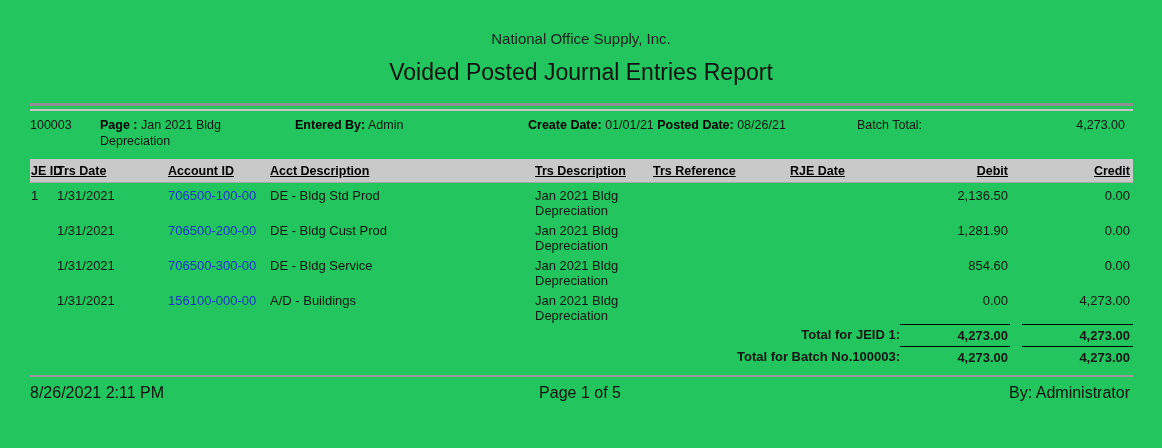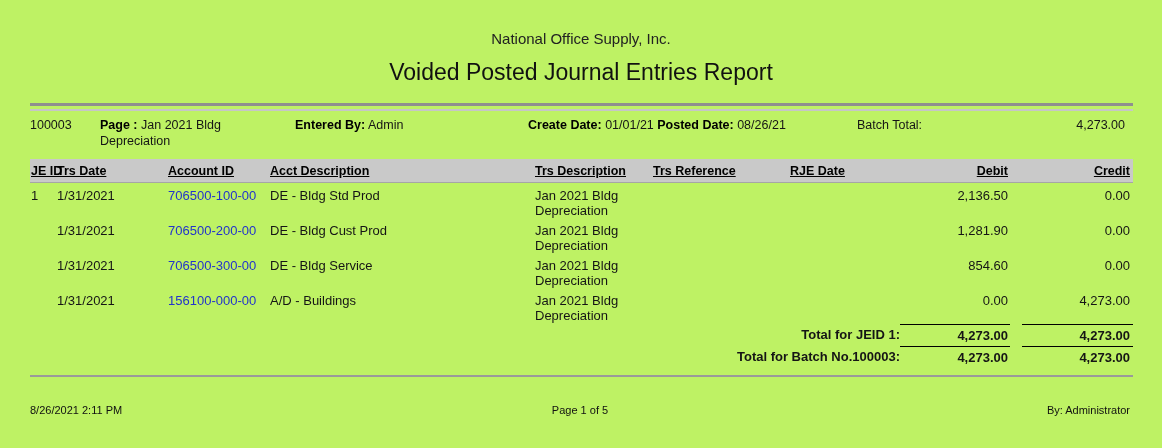--- a/index.html
+++ b/index.html
@@ -1,16 +1,16 @@
 <!DOCTYPE html>
 <html><head>
 <meta charset="utf-8">
 <style>
   html,body{margin:0;padding:0;background:#fff;}
-  .page{position:relative;width:1162px;height:448px;background:#bef264;overflow:hidden;
+  .page{position:relative;width:1162px;height:448px;background:#22c55e;overflow:hidden;
         font-family:"Liberation Sans",sans-serif;color:#151515;}
   .company{padding-top:30px;text-align:center;font-size:15px;color:#222;}
   .title{text-align:center;font-size:23px;line-height:34px;margin-top:8px;color:#111;}
   .content{margin:14px 29px 0 30px;width:1103px;box-sizing:border-box;}
   .toprule{height:3px;border-top:3px solid #8f8f8f;border-bottom:2px solid #c6c6c6;}
   
   .batch-header{display:flex;padding:6px 0 4px 0;font-size:12.5px;line-height:16px;min-height:38px;}
   .batch-header b{color:#000;}
   .bh{box-sizing:border-box;flex:none;}
   .bh-a{width:80px;padding-left:3px;font-weight:bold;}
@@ -42,21 +42,21 @@
   .total-row.first{margin-top:0;}
   .total-row.second{margin-top:2px;}
   .t-label{width:870px;box-sizing:border-box;text-align:right;font-weight:bold;padding-top:4px;line-height:16px;}
   .t-gap{display:inline-block;}
   .t-debit{width:110px;box-sizing:border-box;border-top:1px solid #000;text-align:right;
            padding:3px 2px 0 0;font-weight:bold;margin-top:1px;}
   .t-credit{width:111px;margin-left:12px;box-sizing:border-box;border-top:1px solid #000;text-align:right;
             padding:3px 3px 0 0;font-weight:bold;margin-top:1px;}
   
   .footer-rule{position:absolute;left:30px;top:375px;width:1103px;border-top:2px solid #9a9a9a;}
-  .footer{position:absolute;left:30px;top:404px;width:1103px;display:flex;font-size:11px;color:#111;}
+  .footer{position:absolute;left:30px;top:384px;width:1103px;display:flex;font-size:16px;color:#111;}
   .f-left{flex:1;text-align:left;}
   .f-center{flex:1;text-align:center;}
   .f-right{flex:1;text-align:right;padding-right:3px;}
 </style>
 </head>
 <body>
 
 <div class="page">
 
   <div class="company">National Office Supply, Inc.</div>

